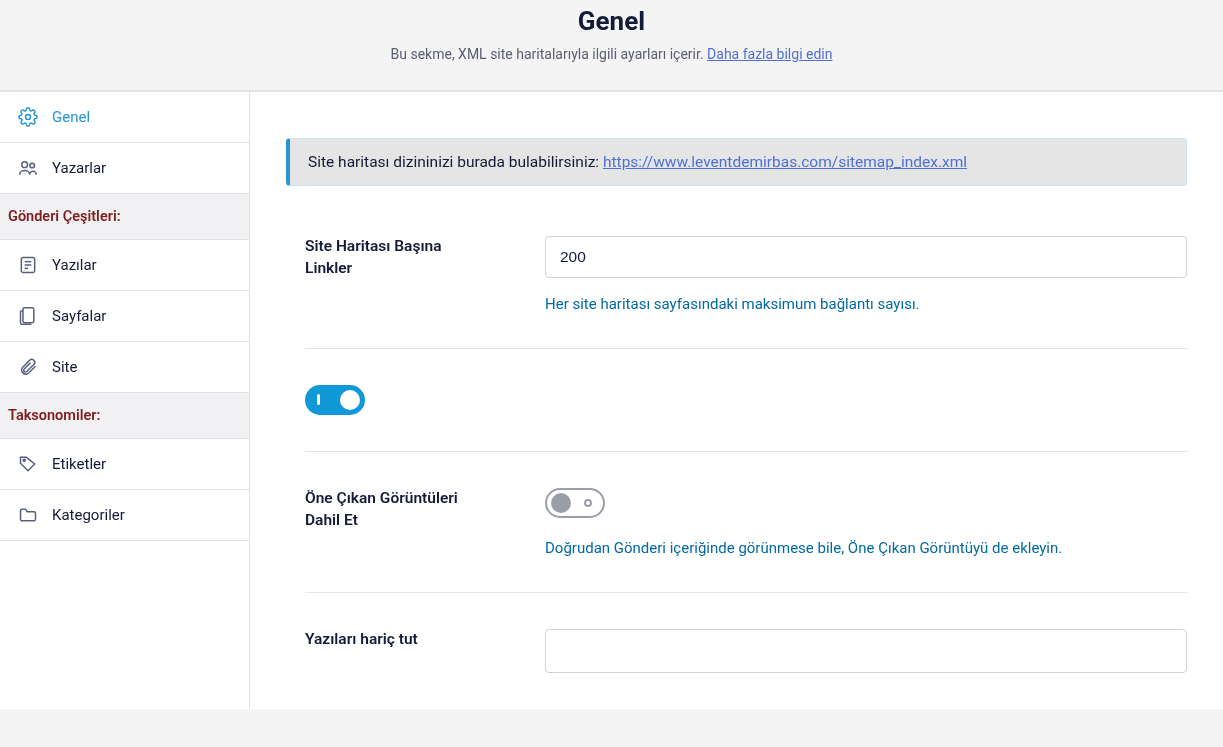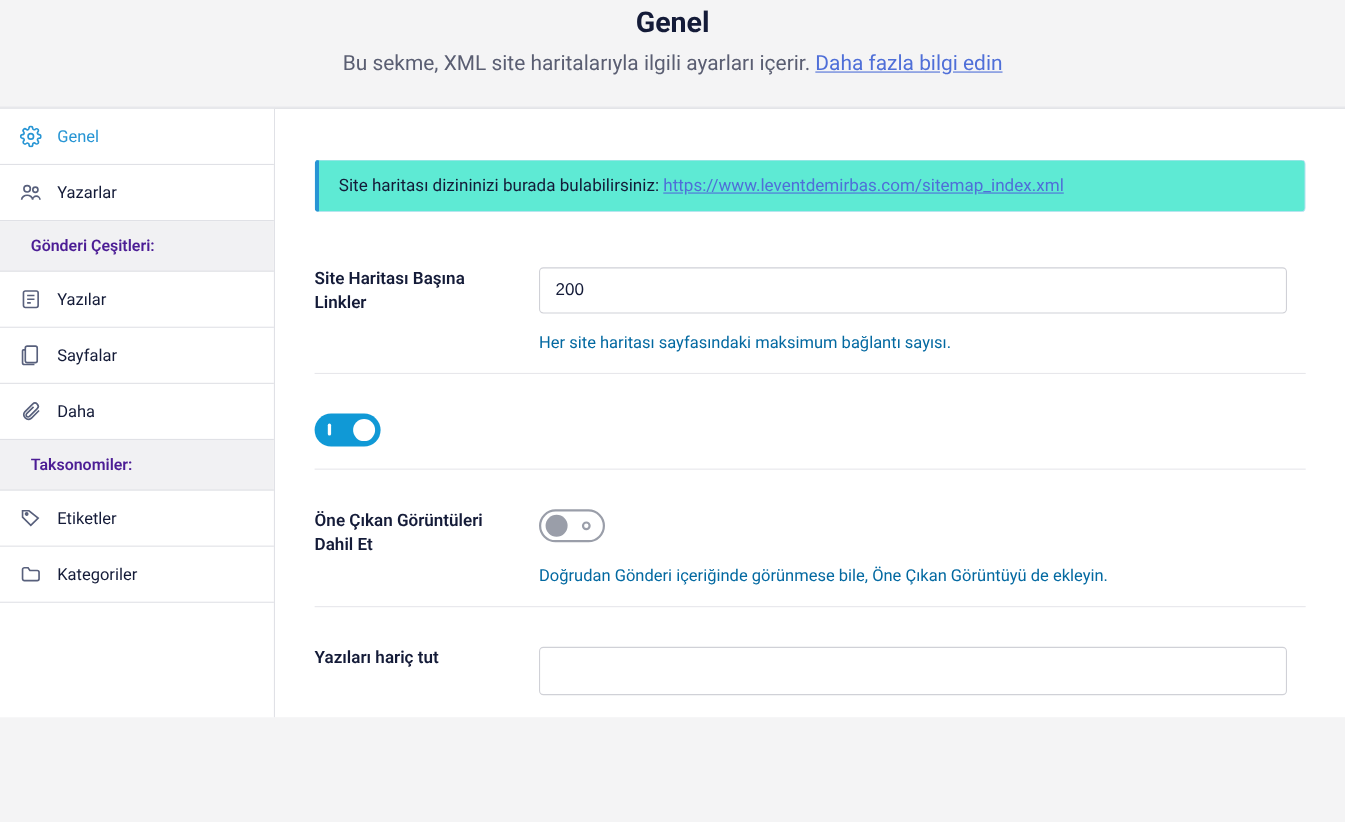--- a/index.html
+++ b/index.html
@@ -17,21 +17,21 @@
   text-align: center;
   border-bottom: 1px solid #e0e1e6;
 }
 .header h1 {
   font-size: 26px;
   font-weight: 700;
   color: #141b38;
   margin-bottom: 10px;
 }
 .header .subtitle {
-  font-size: 19px;
+  font-size: 14px;
   color: #5a5e72;
 }
 .header .subtitle a {
   color: #4f6fd8;
   text-decoration: underline;
 }
 .layout {
   display: flex;
   background: #fff;
   border-top: 1px solid #e0e1e6;
@@ -51,61 +51,62 @@
   border-bottom: 1px solid #e0e1e6;
   cursor: pointer;
   gap: 14px;
 }
 .sidebar-item.active {
   color: #2795d4;
   border-bottom: 1px solid #e0e1e6;
   background: #fff;
 }
 .sidebar-header {
-  padding: 14px 28px;
+  padding: 14px 8px;
   font-size: 14.5px;
   font-weight: 600;
-  color: #4c1d95;
+  color: #7f1d1d;
   background: #f1f1f3;
   border-bottom: 1px solid #e0e1e6;
 }
 .sidebar-item .icon {
   width: 20px;
   height: 20px;
   display: inline-flex;
   align-items: center;
   justify-content: center;
   color: #58607c;
 }
 .sidebar-item.active .icon { color: #2795d4; }
 
 .content {
   flex: 1;
   padding: 46px 36px 0 36px;
 }
 .notice {
-  background: #5eead4;
+  background: #e5e5e5;
   border: 1px solid #c9e2f5;
   border-left: 4px solid #2795d4;
   padding: 14px 18px;
   font-size: 15.5px;
   color: #141b38;
   border-radius: 4px;
   margin-bottom: 50px;
 }
 .notice a {
   color: #4f6fd8;
   text-decoration: underline;
 }
 .setting-row {
   display: flex;
-  gap: 24px;
-  padding-bottom: 16px;
+  gap: 60px;
+  padding-bottom: 32px;
   margin-bottom: 36px;
   border-bottom: 1px solid #e7e7eb;
+  margin-left: 19px;
 }
 .setting-row:last-child { border-bottom: none; margin-bottom: 0; }
 .setting-label {
   width: 180px;
   min-width: 180px;
   font-size: 15.5px;
   font-weight: 600;
   color: #141b38;
   line-height: 1.4;
 }
@@ -234,21 +235,21 @@
           </svg>
       </span>
       <span>Sayfalar</span>
     </div>
     <div class="sidebar-item">
       <span class="icon">
         <svg width="20" height="20" viewBox="0 0 24 24" fill="none" stroke="currentColor" stroke-width="1.8">
             <path d="M21 11l-8.5 8.5a5 5 0 0 1-7-7L14 4a3.5 3.5 0 0 1 5 5l-8.5 8.5a2 2 0 0 1-3-3L15 7"></path>
           </svg>
       </span>
-      <span>Daha</span>
+      <span>Site</span>
     </div>
     <div class="sidebar-header">Taksonomiler:</div>
     <div class="sidebar-item">
       <span class="icon">
         <svg width="20" height="20" viewBox="0 0 24 24" fill="none" stroke="currentColor" stroke-width="1.8">
             <path d="M20 12l-8 8-9-9V4h7l10 8z"></path>
             <circle cx="7.5" cy="7.5" r="1.2" fill="currentColor"></circle>
           </svg>
       </span>
       <span>Etiketler</span>

